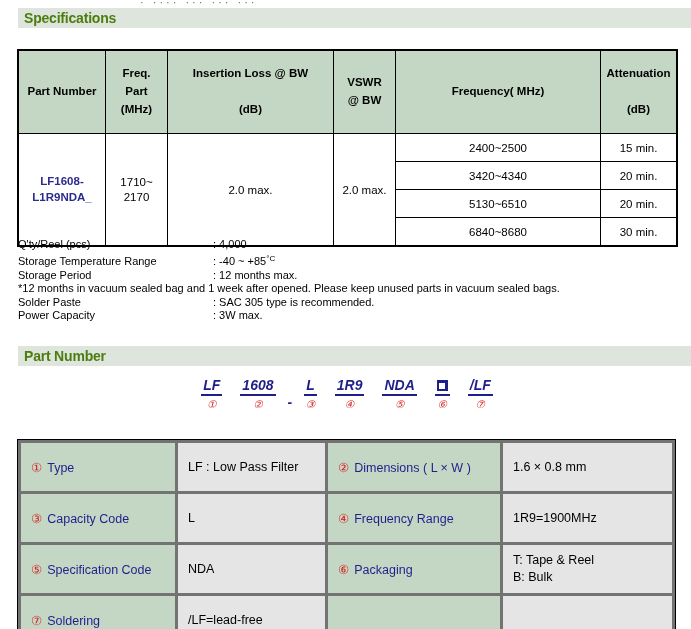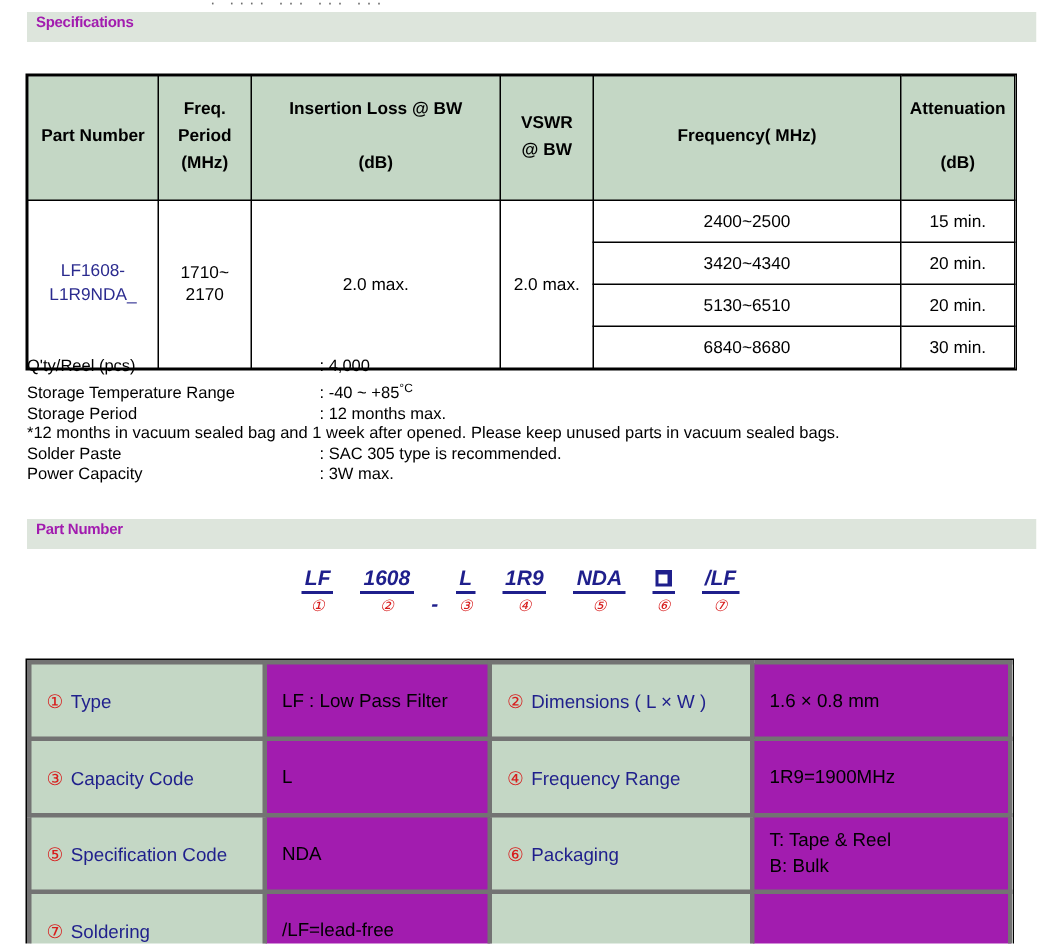--- a/index.html
+++ b/index.html
@@ -35,23 +35,23 @@
     position: absolute;
     left: 18px;
     right: 0;
     background: #dde5dc;
     height: 20px;
   }
   .section-band .band-label {
     position: absolute;
     left: 6px;
     top: 2px;
-    font-size: 10px;
-    font-weight: bold;
-    color: #a21caf;
+    font-size: 14px;
+    font-weight: bold;
+    color: #4d7c0f;
     letter-spacing: -0.2px;
   }
   #band-specs { top: 8px; }
   #band-partnumber { top: 346px; }
 
   
   table.spec {
     position: absolute;
     left: 18px;
     top: 50px;
@@ -68,21 +68,21 @@
   }
   table.spec th {
     background: #c4d7c5;
     font-weight: bold;
     height: 78px;
     line-height: 1.55;
   }
   table.spec td { background: #ffffff; text-align: center; }
   td.partnum {
     color: #2b2b8f;
-    font-weight: normal;
+    font-weight: bold;
     font-size: 12px;
     text-align: left;
     padding-left: 5px;
     line-height: 1.35;
     margin-left: 48px;
   }
   td.freqrange { font-size: 12px; line-height: 1.3; }
   td.bigcell { font-size: 12.5px; }
   td.subfreq, td.subatt { height: 23px; font-size: 12.5px; }
 
@@ -185,21 +185,21 @@
     height: 42px;
     font-size: 12.5px;
     padding: 3px 10px;
     vertical-align: middle;
   }
   td.lg-key {
     background: #c4d7c5;
     color: #1f1f8c;
   }
   td.lg-val {
-    background: #a21caf;
+    background: #e5e5e5;
     color: #000;
     line-height: 1.35;
   }
   .circ {
     color: #d81d1d;
     margin-right: 5px;
     font-size: 12.5px;
   }
 </style>
 </head>
@@ -218,21 +218,21 @@
     <col style="width:166px">
     <col style="width:62px">
     <col style="width:205px">
     <col style="width:76px">
   </colgroup>
   <thead>
     <tr>
       <th>Part Number</th>
       <th>
         <span>Freq.</span><br>
-        <span>Period</span><br>
+        <span>Part</span><br>
         <span>(MHz)</span>
       </th>
       <th>
         <span>Insertion Loss @ BW</span><br><br>
         <span>(dB)</span>
       </th>
       <th>
         <span>VSWR</span><br>
         <span>@ BW</span>
       </th>

